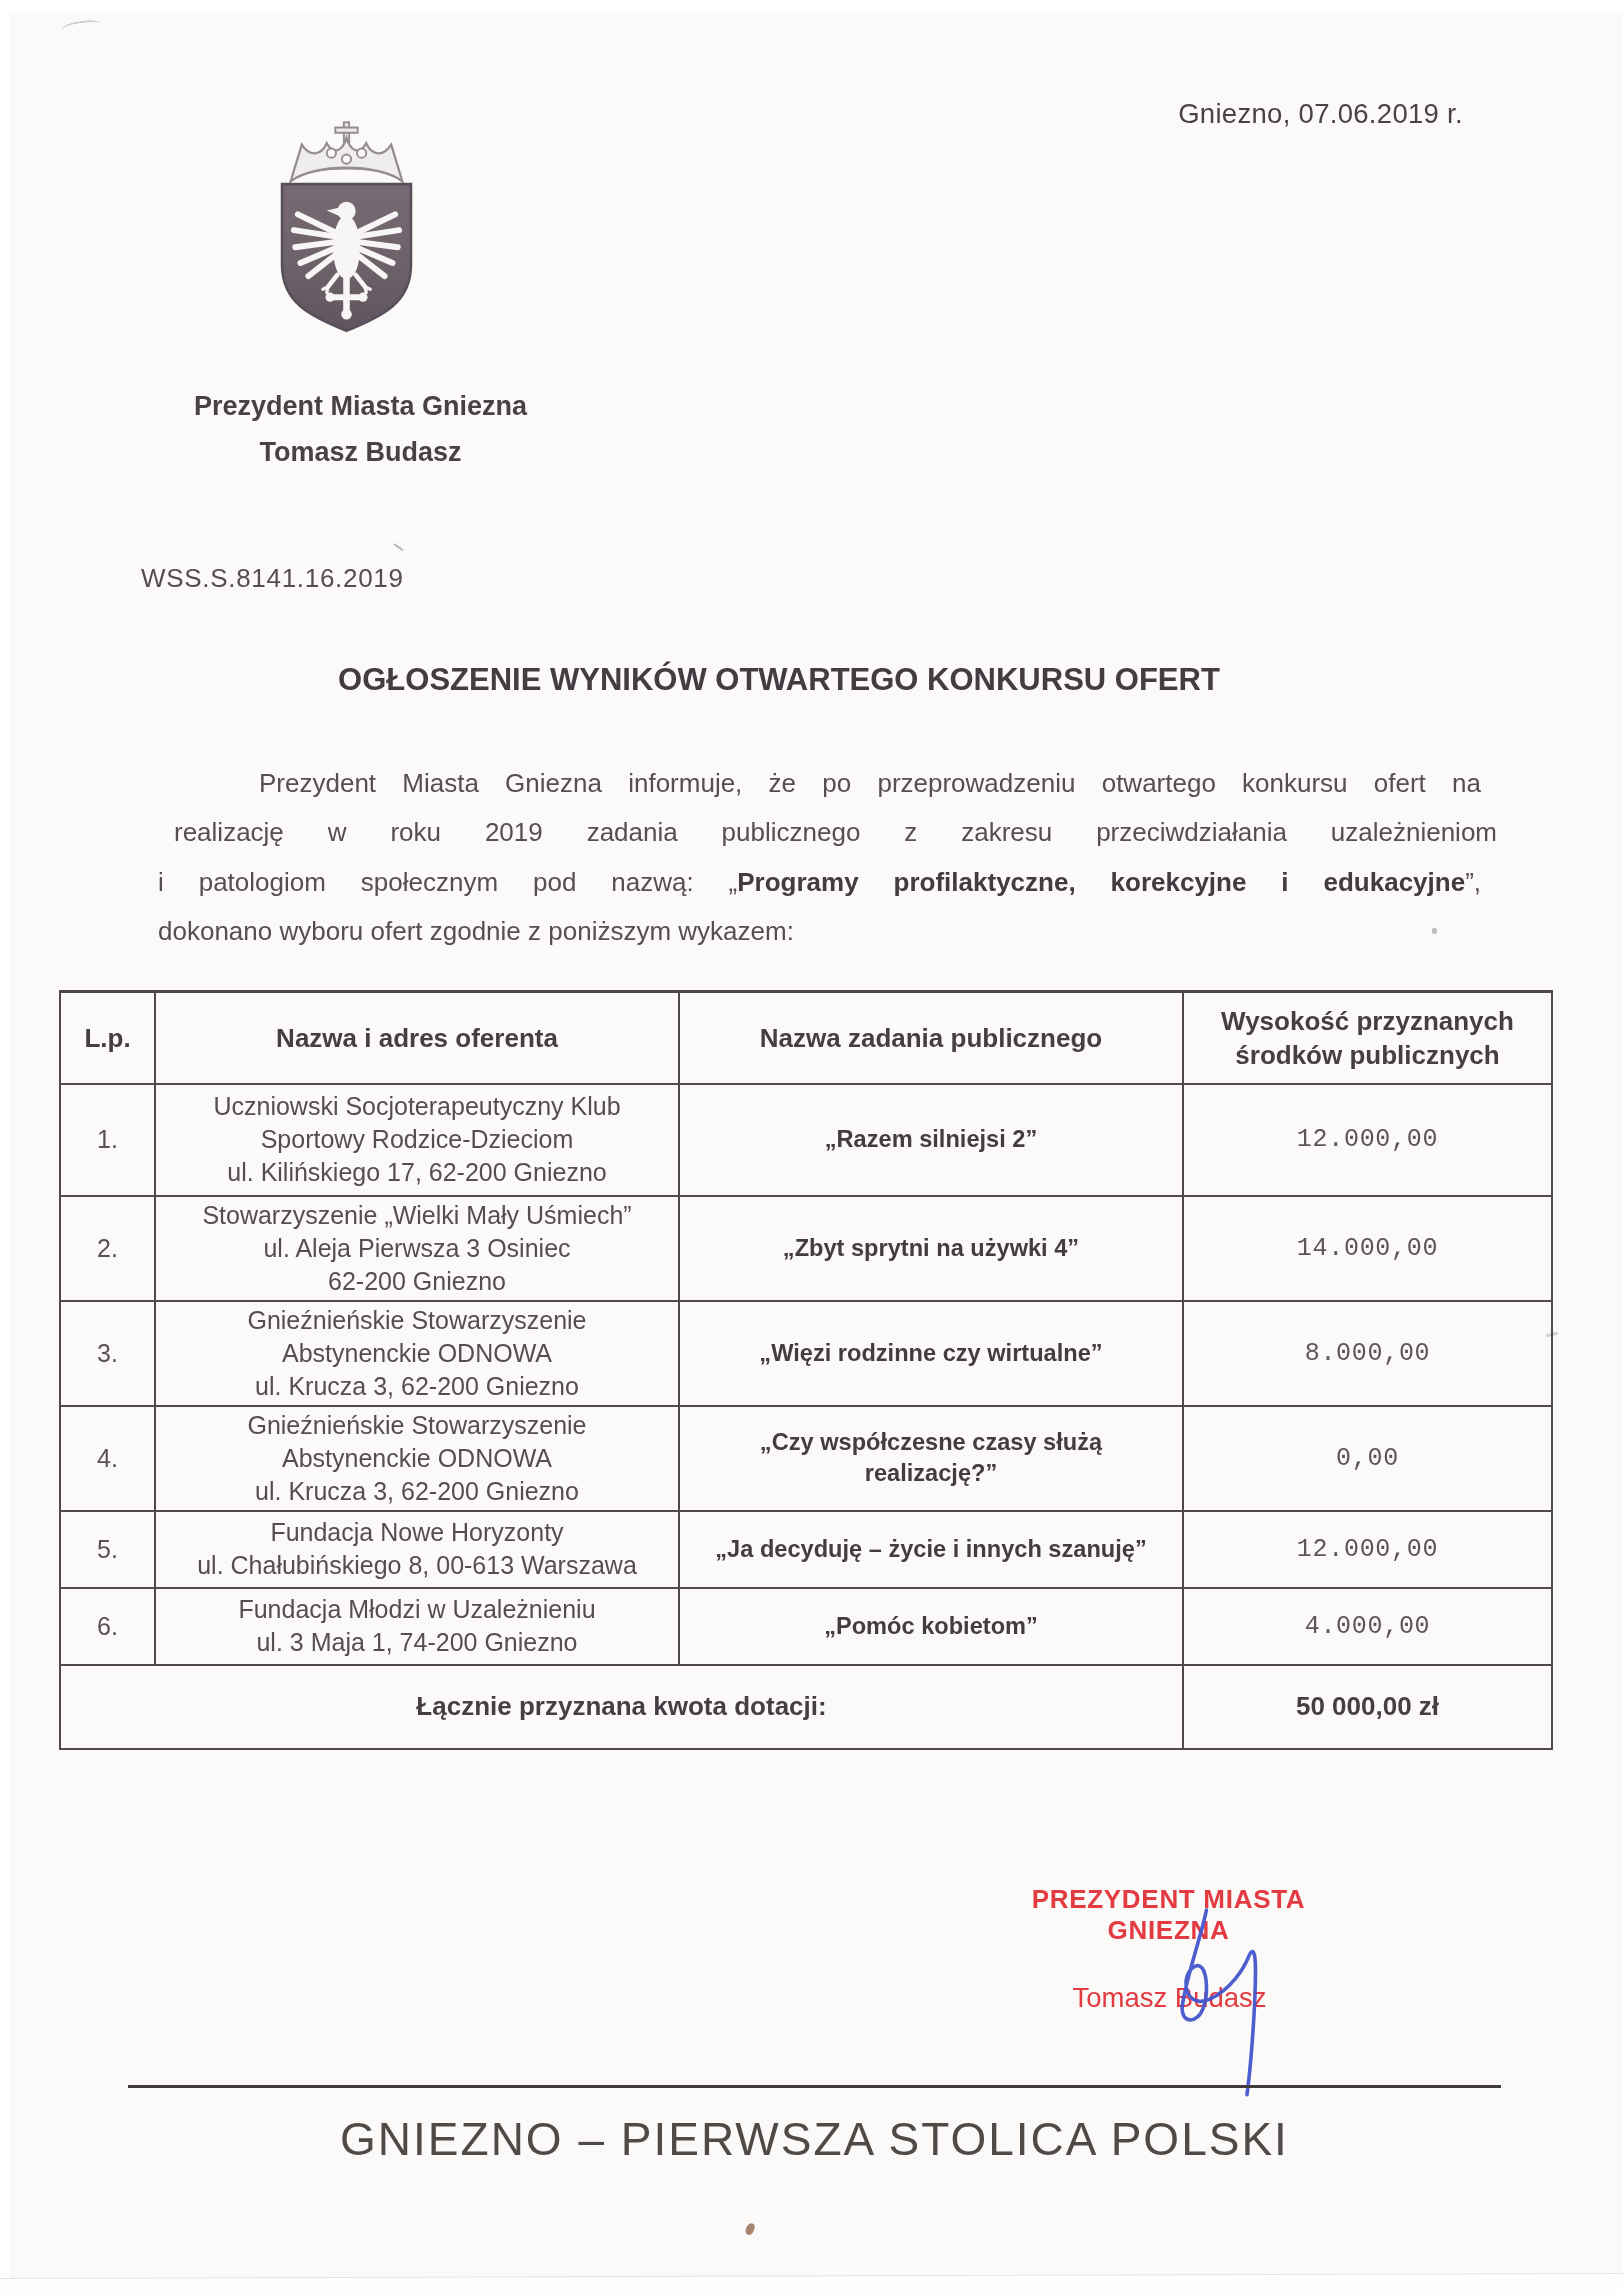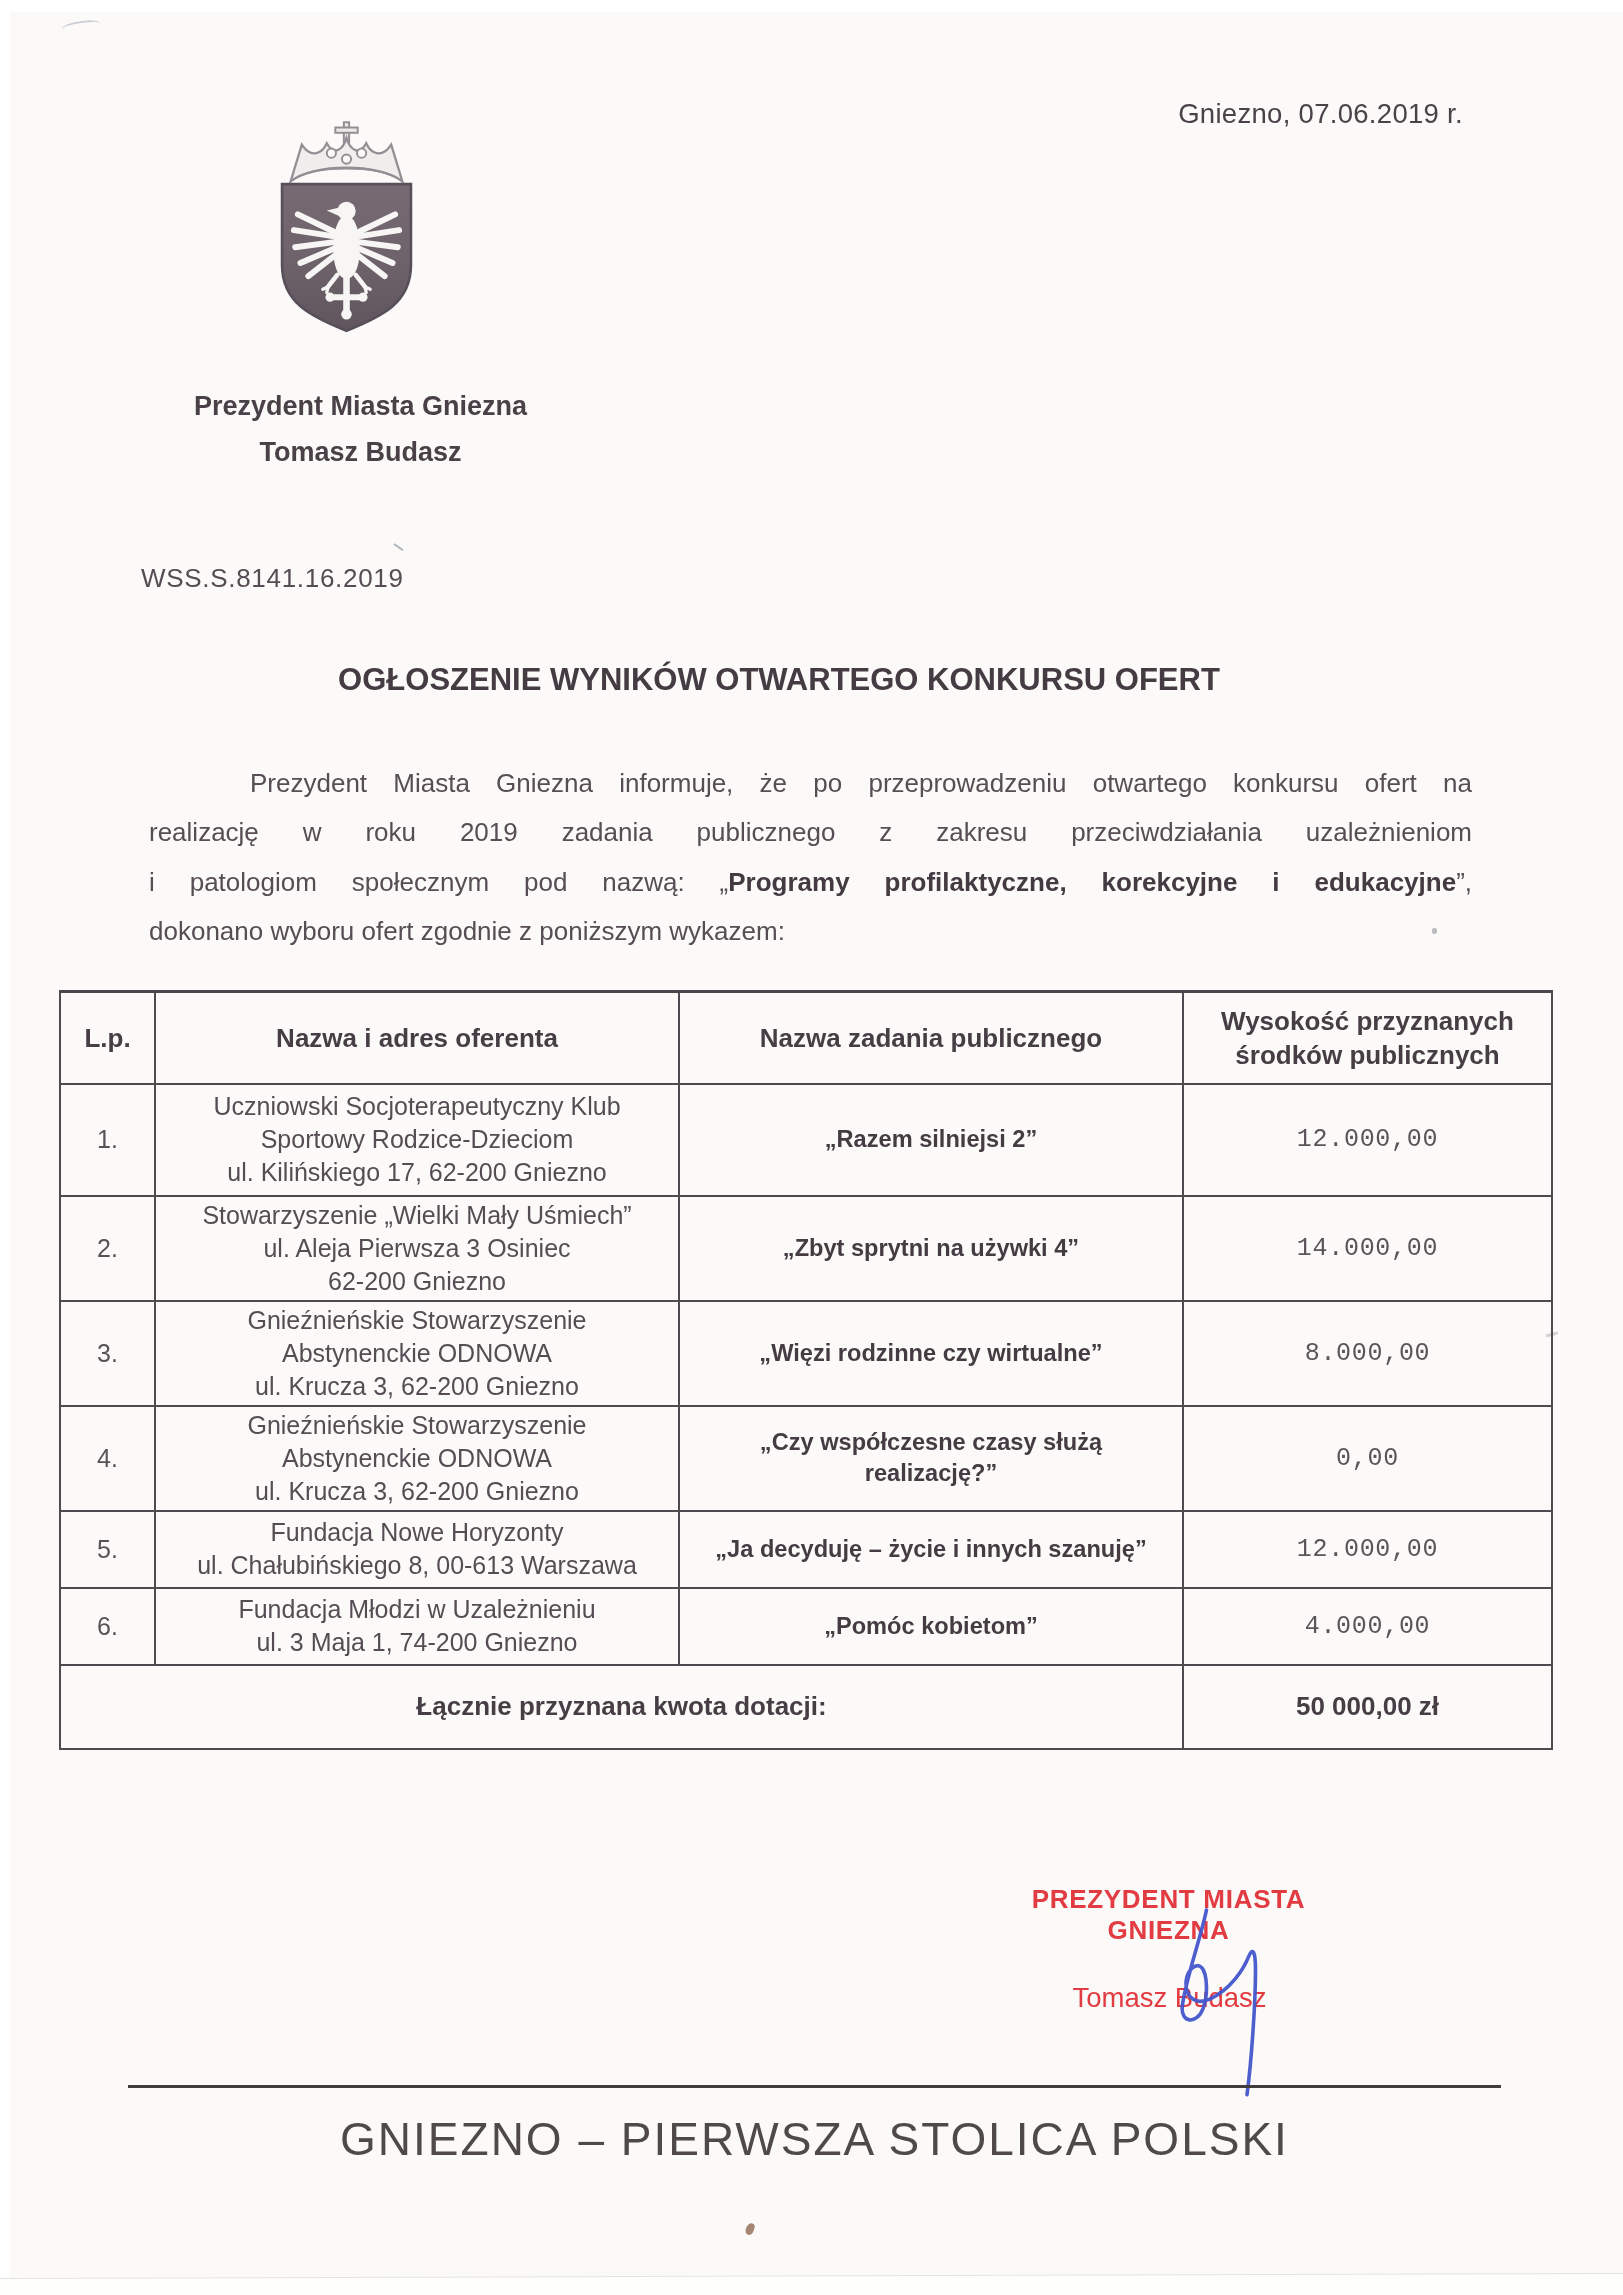--- a/index.html
+++ b/index.html
@@ -13,24 +13,24 @@
   .abs{position:absolute;}
   
   .date-line{top:98px;right:161px;font-size:27.5px;color:#4b4149;letter-spacing:0.3px;}
   .emblem{left:266px;top:117px;width:161px;height:217px;}
   .sender{left:164px;width:393px;text-align:center;font-weight:bold;font-size:27px;color:#4a4047;}
   .sender-title{top:391px;}
   .sender-name{top:437px;}
   .reference{left:141px;top:563px;font-size:26px;color:#564c53;letter-spacing:0.7px;}
   .doc-title{left:0;top:662px;width:1558px;text-align:center;font-weight:bold;font-size:31px;color:#453b42;}
   
-  .bodyline{left:149px;width:1323px;font-size:26px;line-height:33px;color:#574d54;
+  .bodyline{left:158px;width:1323px;font-size:26px;line-height:33px;color:#574d54;
     text-align:justify;text-align-last:justify;white-space:normal;}
   .bl1{top:767px;text-indent:101px;}
-  .bl2{top:816px;}
+  .bl2{top:816px;margin-left:16px;}
   .bl3{top:866px;}
   .bl4{top:915px;text-align:left;text-align-last:left;}
   .bodyline b{color:#443a41;}
   
   .tbl-wrap{left:59px;top:990px;width:1491px;}
   table{border-collapse:collapse;table-layout:fixed;width:1491px;
     font-size:25px;color:#5a5057;}
   td,th{border:2px solid #50494f;vertical-align:middle;text-align:center;padding:0 7.9px;overflow:hidden;}
   table{border:2.6px solid #4c454b;border-top-width:3.3px;padding-left:36px;}
   th{font-weight:bold;font-size:26px;color:#473e45;line-height:34px;}

